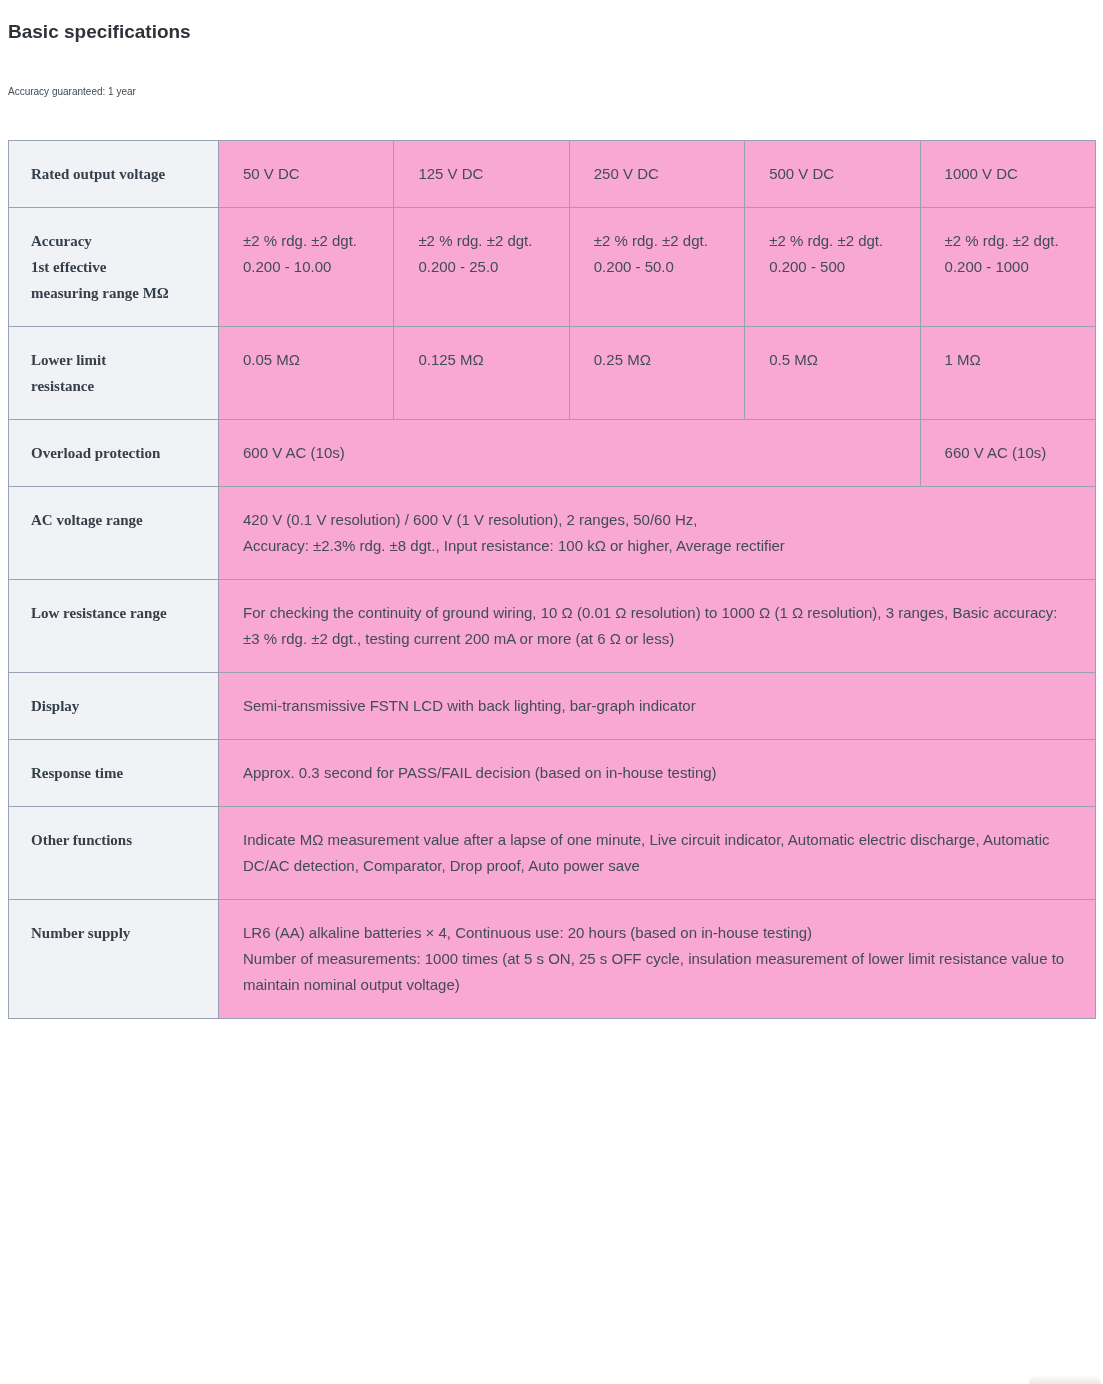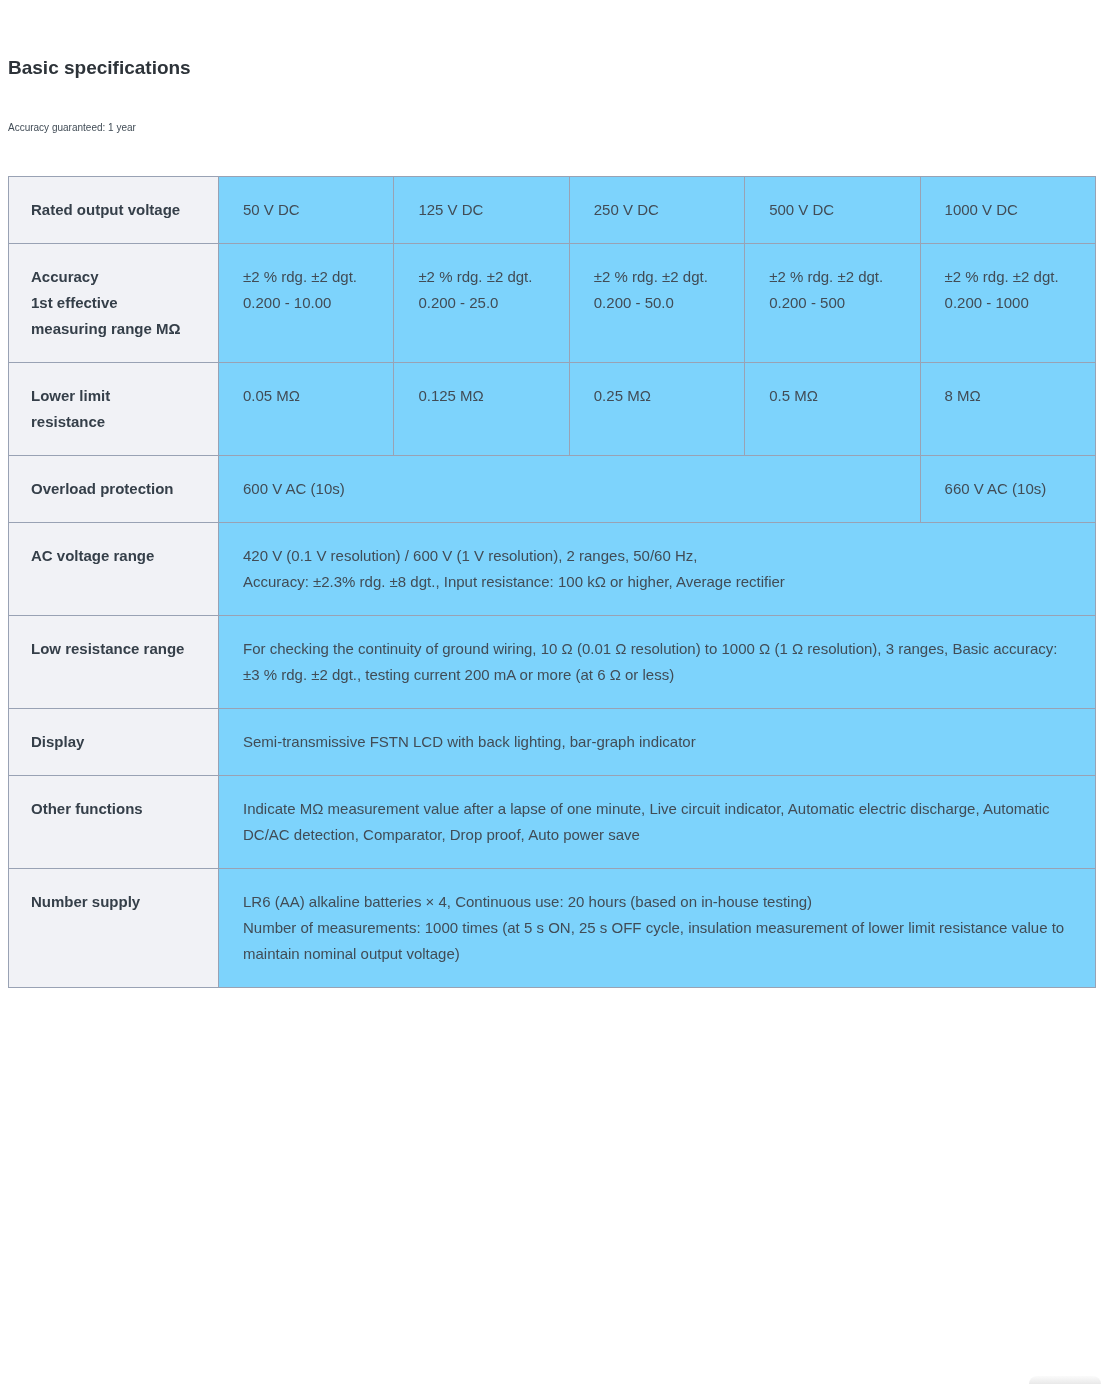--- a/index.html
+++ b/index.html
@@ -19,21 +19,20 @@
     color: var(--text-color);
   }
   body {
     width: 1103px;
     height: 1384px;
     position: relative;
     overflow: hidden;
   }
   .content {
     padding: 20px 8px 0 8px;
-    margin-top: 36px;
   }
   .page-title {
     font-size: 19px;
     line-height: 24px;
     font-weight: bold;
     color: var(--title-color);
     margin: 0;
   }
   .subtitle {
     margin: 38px 0 0 0;
@@ -56,23 +55,24 @@
     line-height: 26px;
     white-space: pre-line;
     text-align: left;
     font-weight: normal;
   }
   .spec-table th {
     background: var(--label-bg);
     color: var(--label-color);
     font-weight: bold;
     padding: 20px 16px 20px 22px;
+    font-family: Liberation Serif, serif;
   }
   .spec-table td {
-    background: #7dd3fc;
+    background: #f9a8d4;
     padding: 20px 18px 20px 24px;
   }
   .widget-peek {
     position: absolute;
     right: 2px;
     bottom: 0;
     width: 72px;
     height: 8px;
     border-radius: 8px 8px 0 0;
     background: linear-gradient(to bottom, #fbfbfb, #e9e9e9);
@@ -120,41 +120,45 @@
         <td>±2 % rdg. ±2 dgt.
 0.200 - 1000</td>
       </tr>
       <tr>
         <th>Lower limit
 resistance</th>
         <td>0.05 MΩ</td>
         <td>0.125 MΩ</td>
         <td>0.25 MΩ</td>
         <td>0.5 MΩ</td>
-        <td>8 MΩ</td>
+        <td>1 MΩ</td>
       </tr>
       <tr>
         <th>Overload protection</th>
         <td colspan="4">600 V AC (10s)</td>
         <td>660 V AC (10s)</td>
       </tr>
       <tr>
         <th>AC voltage range</th>
         <td colspan="5">420 V (0.1 V resolution) / 600 V (1 V resolution), 2 ranges, 50/60 Hz,
 Accuracy: ±2.3% rdg. ±8 dgt., Input resistance: 100 kΩ or higher, Average rectifier</td>
       </tr>
       <tr>
         <th>Low resistance range</th>
         <td colspan="5">For checking the continuity of ground wiring, 10 Ω (0.01 Ω resolution) to 1000 Ω (1 Ω resolution), 3 ranges, Basic accuracy: ±3 % rdg. ±2 dgt., testing current 200 mA or more (at 6 Ω or less)</td>
       </tr>
       <tr>
         <th>Display</th>
         <td colspan="5">Semi-transmissive FSTN LCD with back lighting, bar-graph indicator</td>
       </tr>
       <tr>
+        <th>Response time</th>
+        <td colspan="5">Approx. 0.3 second for PASS/FAIL decision (based on in-house testing)</td>
+      </tr>
+      <tr>
         <th>Other functions</th>
         <td colspan="5">Indicate MΩ measurement value after a lapse of one minute, Live circuit indicator, Automatic electric discharge, Automatic DC/AC detection, Comparator, Drop proof, Auto power save</td>
       </tr>
       <tr>
         <th>Number supply</th>
         <td colspan="5">LR6 (AA) alkaline batteries × 4, Continuous use: 20 hours (based on in-house testing)
 Number of measurements: 1000 times (at 5 s ON, 25 s OFF cycle, insulation measurement of lower limit resistance value to maintain nominal output voltage)</td>
       </tr>
     </tbody>
   </table>

